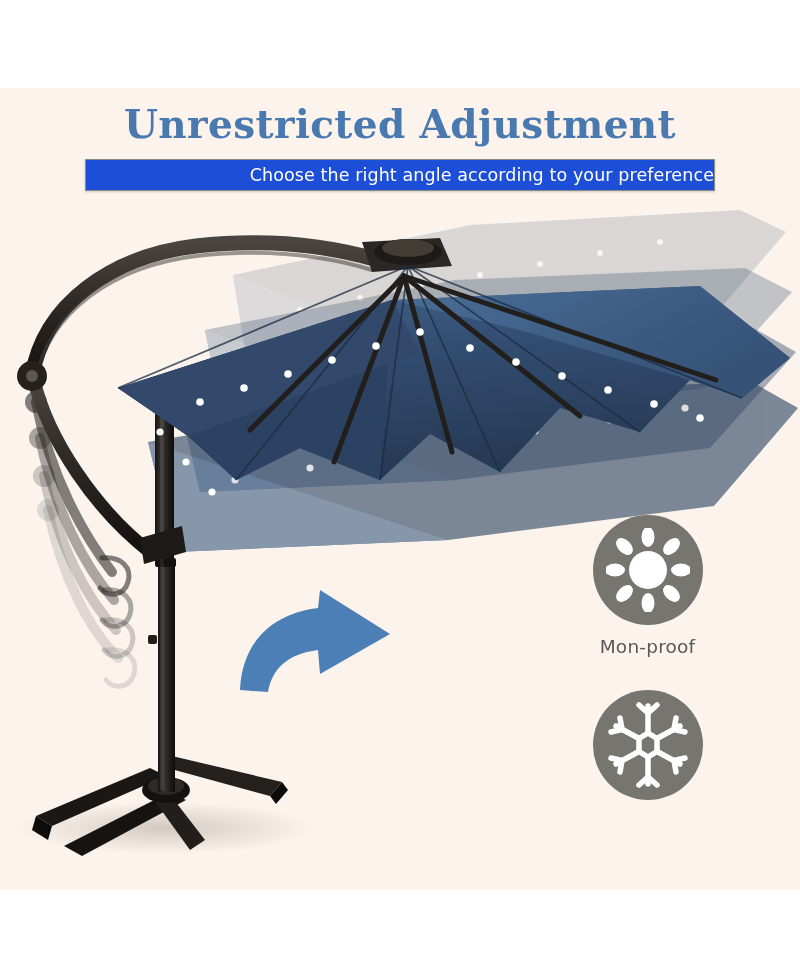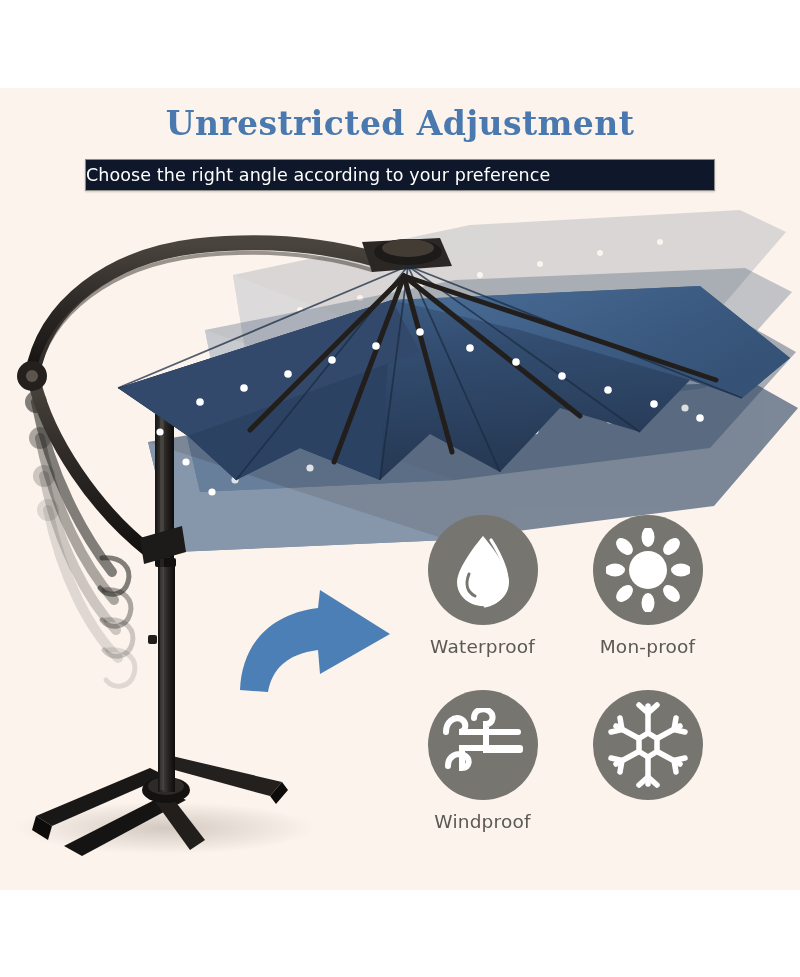--- a/index.html
+++ b/index.html
@@ -19,35 +19,35 @@
   }
   .bg-white-top { position:absolute; left:0; top:0; width:800px; height:88px; background:#ffffff; }
   .bg-white-bottom { position:absolute; left:0; top:890px; width:800px; height:87px; background:#ffffff; }
 
   
   .headline {
     position:absolute; left:0; top:104px; width:800px;
     text-align:center;
     font-family:"DejaVu Serif", serif;
     font-weight:bold;
-    font-size:33px;
+    font-size:39px;
     letter-spacing:0.4px;
     color:#4a79b0;
     line-height:40px;
   }
 
   
   .sub-wrap {
     position:absolute; left:85px; top:159px; width:630px; height:32px;
   }
   .sub-bar {
     width:100%; height:100%;
-    background:#0f172a;
+    background:#1d4ed8;
     border:1px solid #8d8c86;
-    display:flex; align-items:center; justify-content:flex-start;
+    display:flex; align-items:center; justify-content:flex-end;
     box-shadow:0 1px 2px rgba(0,0,0,0.18);
   }
   .sub-bar span {
     color:#ffffff;
     font-family:"DejaVu Sans", sans-serif;
     font-size:17.5px;
     letter-spacing:0.1px;
     white-space:nowrap;
   }
 
@@ -301,60 +301,40 @@
 
   <div class="arrow">
     <svg width="185" height="115" viewBox="0 0 185 115" xmlns="http://www.w3.org/2000/svg">
       <path d="M0,112 C2,66 30,36 78,30 L80,12 L150,56 L80,96 L78,72
                C46,76 32,92 28,114 Z" fill="#4c7fb5"></path>
     </svg>
   </div>
 
   <div class="features">
 
-    <div class="feat feat-r0 feat-c0">
-      <div class="feat-circle">
-        <svg width="72" height="80" viewBox="0 0 72 80">
-          <path d="M36,6 C36,6 10,36 10,52 C10,66 22,76 36,76 C50,76 62,66 62,52 C62,36 36,6 36,6 Z" fill="#ffffff"></path>
-          <path d="M44,10 C44,10 60,34 60,50 C60,64 50,74 38,76" fill="none" stroke="#ffffff" stroke-width="3.2" stroke-linecap="round"></path>
-          <path d="M22,44 C18,54 20,62 28,66" fill="none" stroke="#767570" stroke-width="3" stroke-linecap="round"></path>
-        </svg>
-      </div>
-      <div class="feat-label">Waterproof</div>
-    </div>
 
     <div class="feat feat-r0 feat-c1">
       <div class="feat-circle">
         <svg width="84" height="84" viewBox="0 0 84 84">
           <circle cx="42" cy="42" r="19" fill="#ffffff"></circle>
           <g fill="#ffffff">
             <ellipse cx="42" cy="9" rx="6.5" ry="10"></ellipse>
             <ellipse cx="42" cy="75" rx="6.5" ry="10"></ellipse>
             <ellipse cx="9" cy="42" rx="10" ry="6.5"></ellipse>
             <ellipse cx="75" cy="42" rx="10" ry="6.5"></ellipse>
             <ellipse cx="18.5" cy="18.5" rx="6.5" ry="10" transform="rotate(-45 18.5 18.5)"></ellipse>
             <ellipse cx="65.5" cy="18.5" rx="6.5" ry="10" transform="rotate(45 65.5 18.5)"></ellipse>
             <ellipse cx="18.5" cy="65.5" rx="6.5" ry="10" transform="rotate(45 18.5 65.5)"></ellipse>
             <ellipse cx="65.5" cy="65.5" rx="6.5" ry="10" transform="rotate(-45 65.5 65.5)"></ellipse>
           </g>
         </svg>
       </div>
       <div class="feat-label">Mon-proof</div>
     </div>
 
-    <div class="feat feat-r1 feat-c0">
-      <div class="feat-circle">
-        <svg width="86" height="74" viewBox="0 0 86 74" fill="none" stroke="#ffffff" stroke-width="6" stroke-linecap="round">
-          <path d="M6,24 C6,14 14,8 21,11 C27,14 27,24 19,24 L78,24"></path>
-          <path d="M34,10 C34,2 43,-1 49,3 C55,7 53,16 46,16 L46,42 L80,42"></path>
-          <path d="M8,58 C8,48 17,44 24,47 C31,50 30,60 22,60 L22,40 L80,40"></path>
-        </svg>
-      </div>
-      <div class="feat-label">Windproof</div>
-    </div>
 
     <div class="feat feat-r1 feat-c1">
       <div class="feat-circle">
         <svg width="84" height="86" viewBox="0 0 84 86" fill="none" stroke="#ffffff" stroke-width="5.5" stroke-linecap="round" stroke-linejoin="round">
 
           <path d="M42,31 L51,36.5 L51,49.5 L42,55 L33,49.5 L33,36.5 Z"></path>
 
           <g>
             <path d="M42,31 L42,4"></path>
             <path d="M42,11 L33,3"></path>

